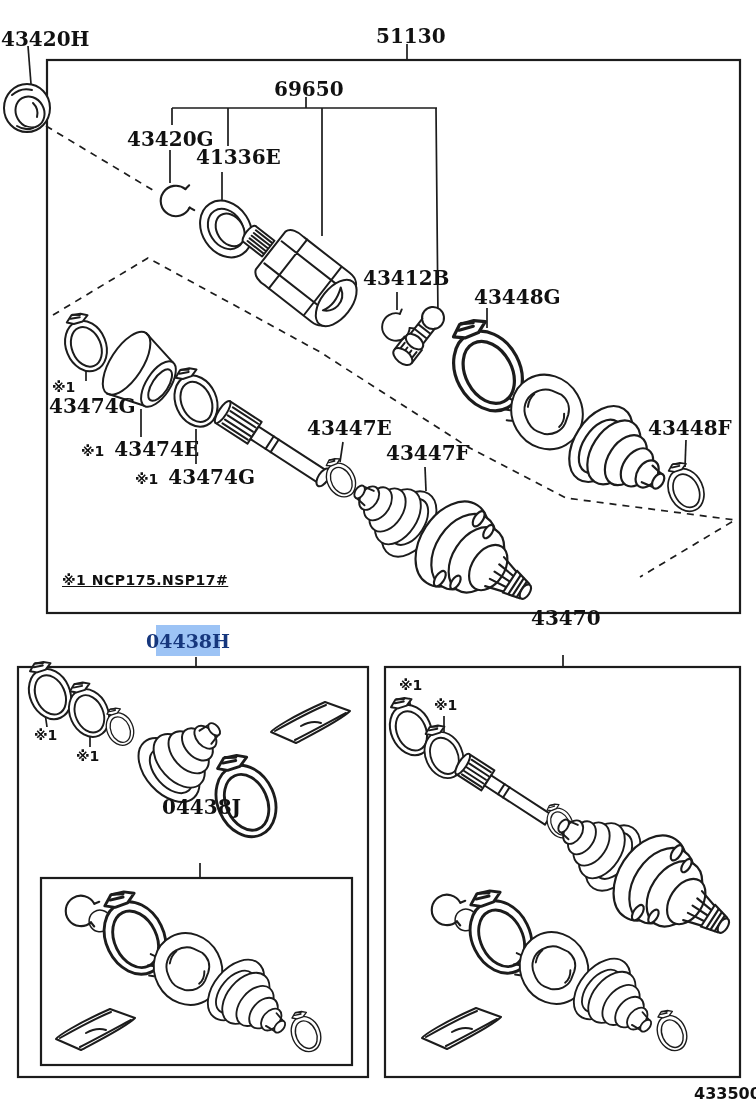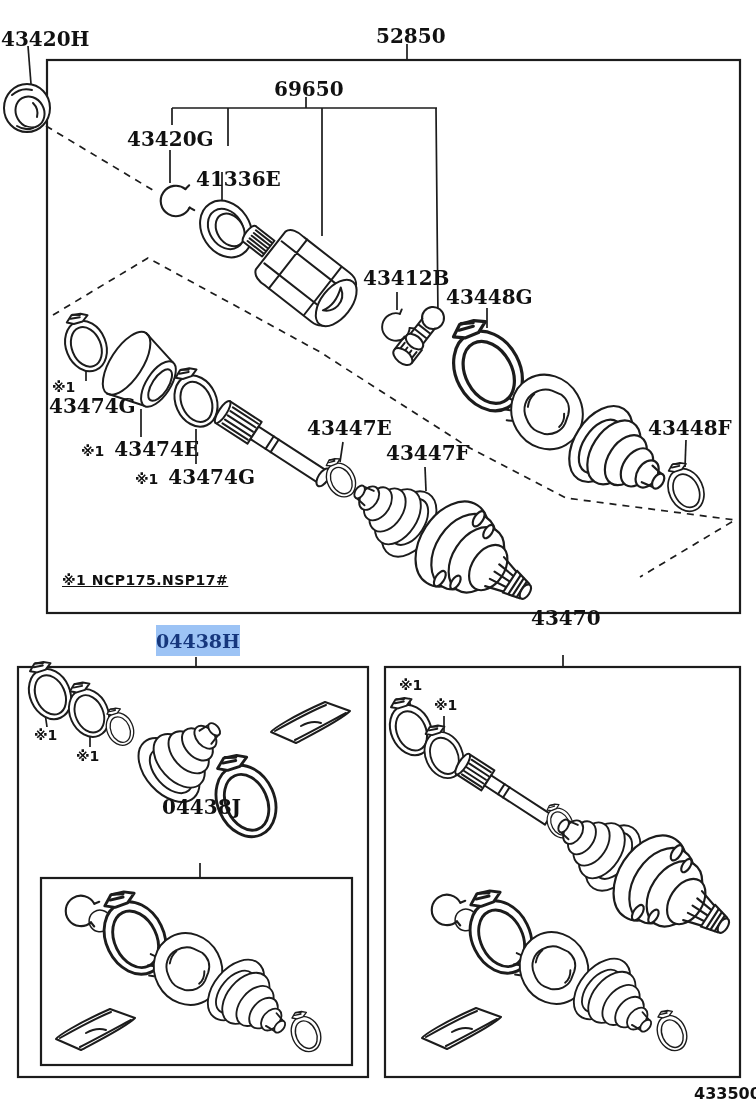--- a/index.html
+++ b/index.html
@@ -12,21 +12,21 @@
   .dashes path{stroke:#1c1c1c;fill:none;stroke-width:1.7;stroke-dasharray:7 6;}
   .wfill ellipse,.wfill path,.wfill rect,.wfill circle{fill:#ffffff;}
   .lbl{position:absolute;color:#111;white-space:nowrap;}
   .plabel{font:bold 20px "DejaVu Serif", serif;letter-spacing:0px;}
   .rlabel{font:bold 14px "DejaVu Sans", sans-serif;}
   .nlabel{font:bold 14px "DejaVu Sans", sans-serif;letter-spacing:0.5px;text-decoration:underline;}
   .code{font:bold 16px "DejaVu Sans", sans-serif;}
   .mixrow .rpart{font:bold 14px "DejaVu Sans", sans-serif;margin-right:2px;}
   .mixrow .bpart{font:bold 20px "DejaVu Serif", serif;margin-left:8px;}
   .hl{display:flex;align-items:center;justify-content:center;
-      width:84px;height:31px;background:#9cc3f5;}
+      width:64px;height:31px;background:#9cc3f5;}
   .hl span{font:bold 19px "DejaVu Serif", serif;color:#16377d;}
 </style>
 </head>
 <body>
 
 <div class="canvas">
 
 <svg width="756" height="1108" viewBox="0 0 756 1108">
   <defs>
     <g id="clamp" class="wfill">
@@ -200,26 +200,26 @@
       <rect x="32" y="-6" width="72" height="12"></rect>
       <path d="M48,-6 V6 M54,-6 V6" fill="none"></path>
     </g>
     <use href="#clamp" transform="translate(560,823) rotate(-28) scale(0.6)"></use>
     <use href="#boot" transform="translate(613,858) rotate(213) scale(0.95)"></use>
     <use href="#joint" transform="translate(650,878) rotate(33) scale(1.08)"></use>
   </g>
 </svg>
 
 <div class="lbl plabel" style="left:1px;top:27px">43420H</div>
-<div class="lbl plabel" style="left:376px;top:24px">52850</div>
+<div class="lbl plabel" style="left:376px;top:24px">51130</div>
 <div class="lbl plabel" style="left:274px;top:77px">69650</div>
 <div class="lbl plabel" style="left:127px;top:127px">43420G</div>
-<div class="lbl plabel" style="left:196px;top:167px">41336E</div>
+<div class="lbl plabel" style="left:196px;top:145px">41336E</div>
 <div class="lbl plabel" style="left:363px;top:266px">43412B</div>
-<div class="lbl plabel" style="left:446px;top:285px">43448G</div>
+<div class="lbl plabel" style="left:474px;top:285px">43448G</div>
 <div class="lbl rlabel" style="left:52px;top:379px">※1</div>
 <div class="lbl plabel" style="left:49px;top:394px">43474G</div>
 <div class="lbl mixrow" style="left:81px;top:437px"><span class="rpart">※1</span><span class="bpart">43474E</span></div>
 <div class="lbl mixrow" style="left:135px;top:465px"><span class="rpart">※1</span><span class="bpart">43474G</span></div>
 <div class="lbl plabel" style="left:307px;top:416px">43447E</div>
 <div class="lbl plabel" style="left:386px;top:441px">43447F</div>
 <div class="lbl plabel" style="left:648px;top:416px">43448F</div>
 <div class="lbl nlabel" style="left:62px;top:572px">※1 NCP175.NSP17#</div>
 
 <div class="lbl hl" style="left:156px;top:625px">

